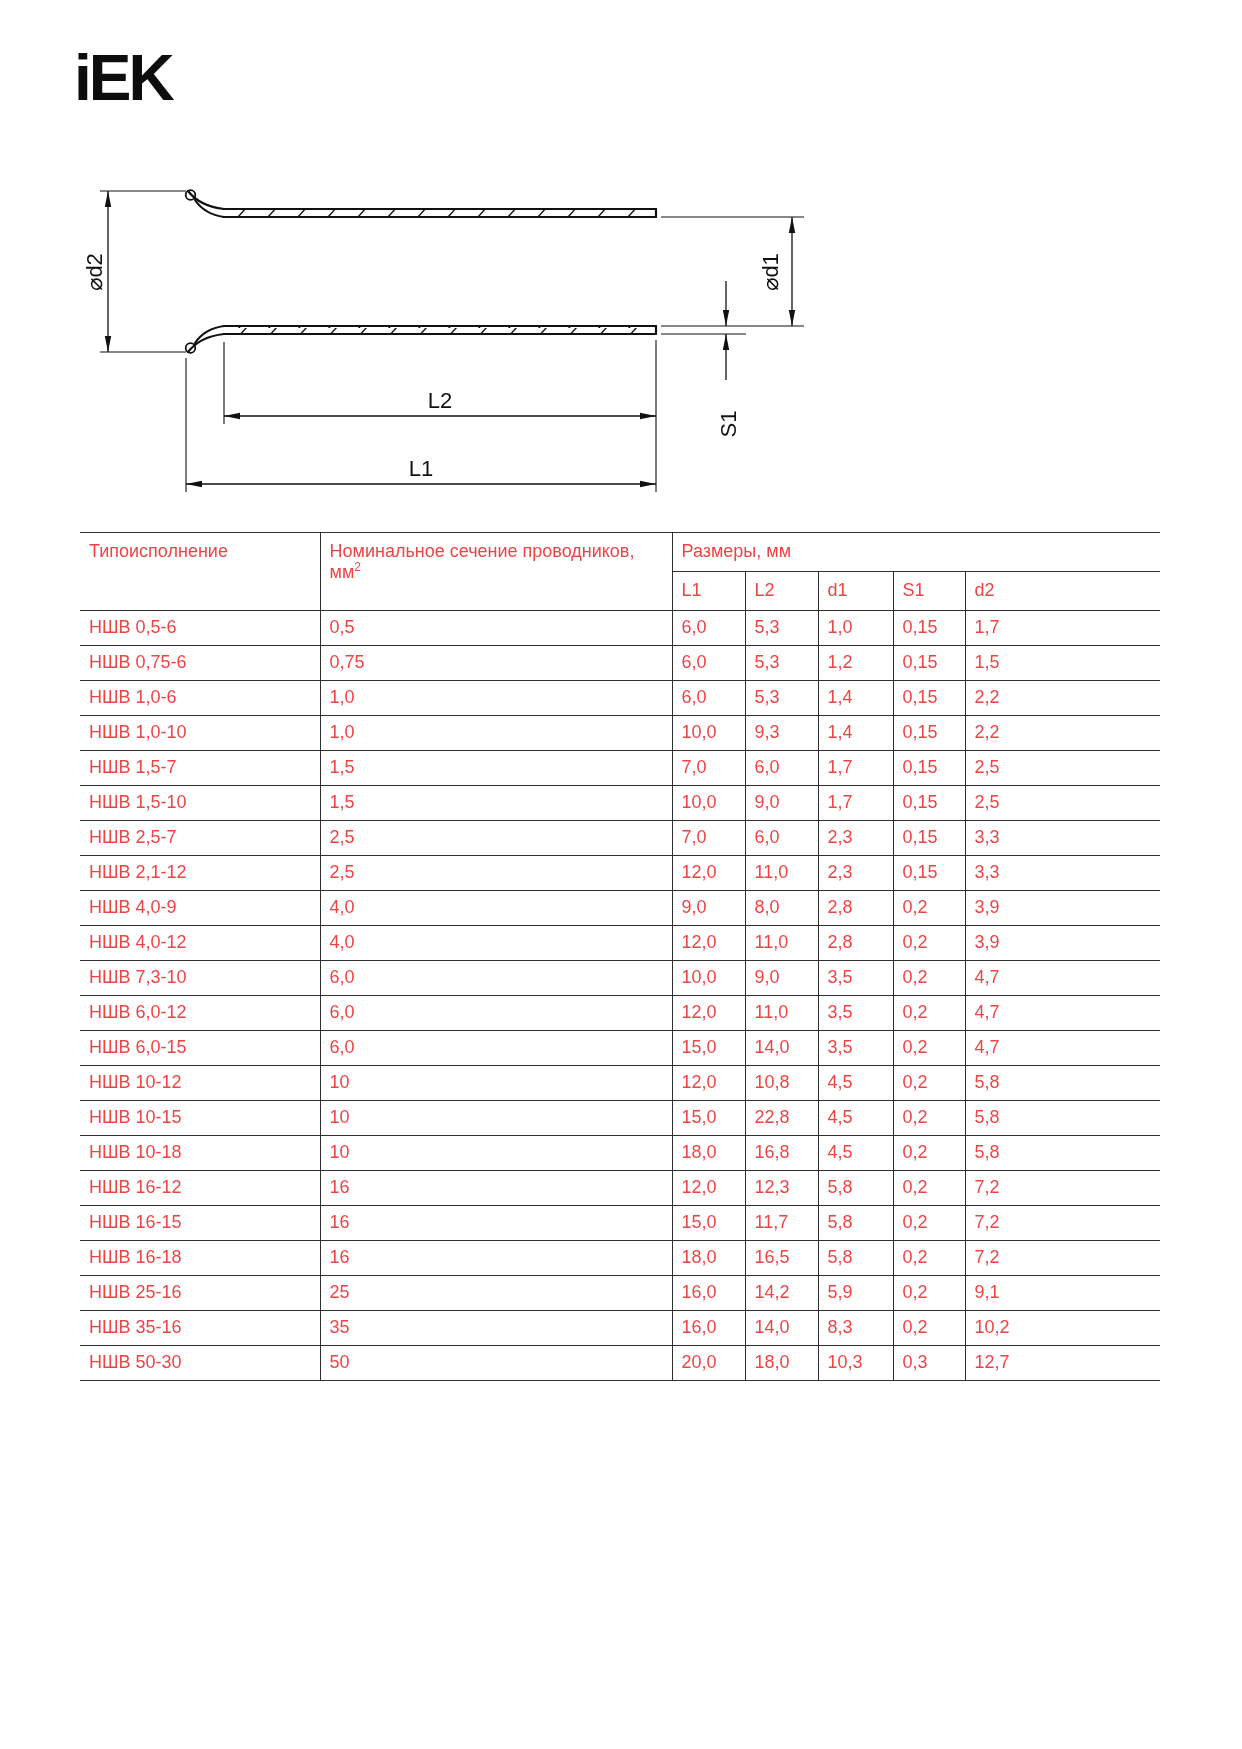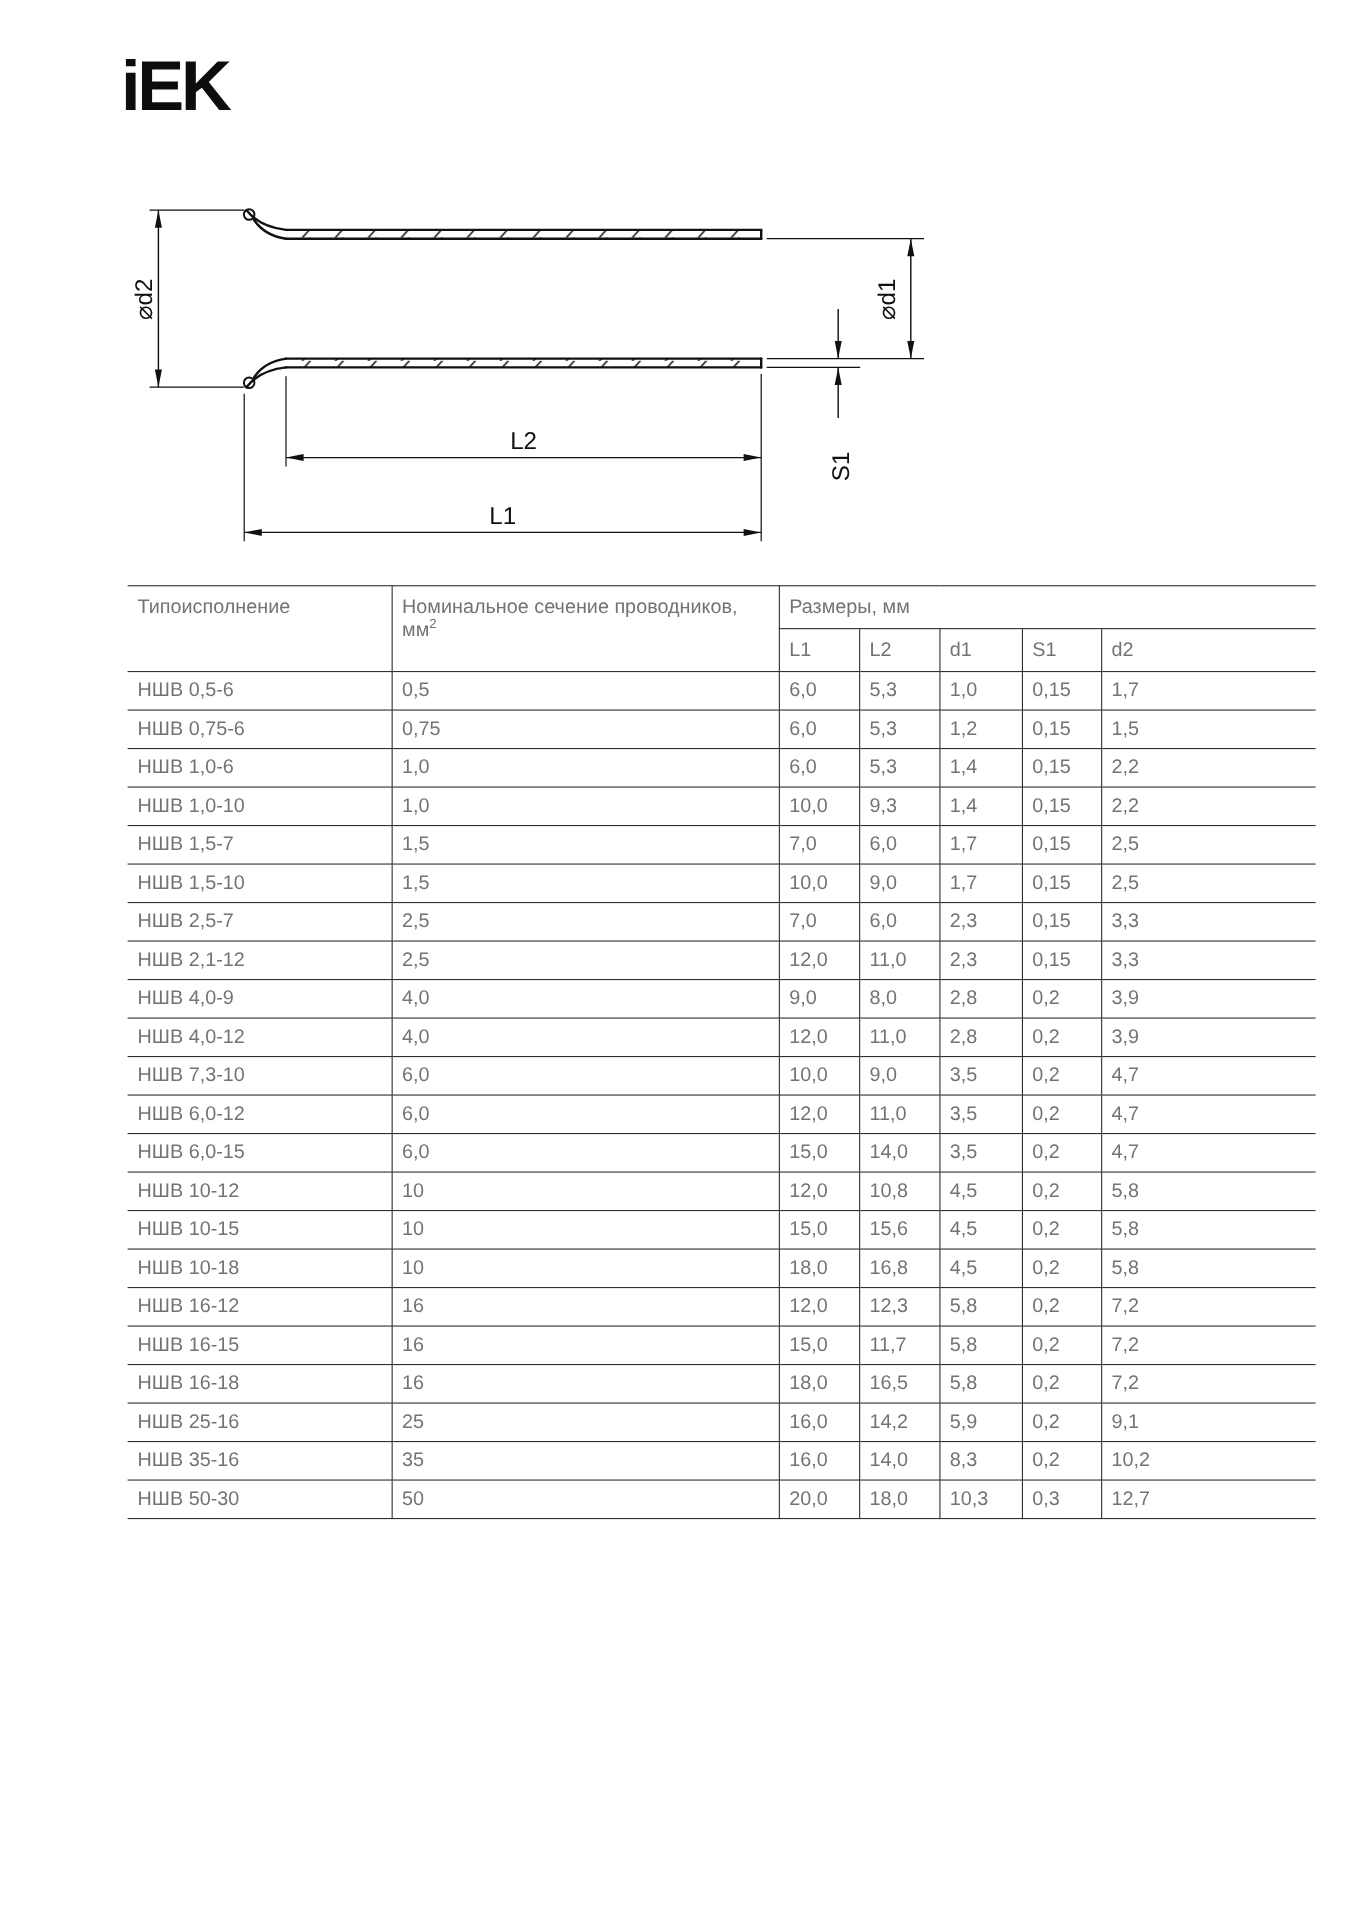--- a/index.html
+++ b/index.html
@@ -8,21 +8,20 @@
     font-family: "Liberation Sans", "DejaVu Sans", sans-serif;
     color: #141414;
     -webkit-font-smoothing: antialiased;
   }
   .page {
     width: 1242px;
     height: 1749px;
     background: #ffffff;
     overflow: hidden;
     position: relative;
-    padding-left: 36px;
   }
   .logo {
     padding: 46px 0 0 74px;
     font-size: 64px;
     font-weight: 900;
     letter-spacing: -3px;
     line-height: 1;
     color: #0d0d0d;
   }
   .drawing-wrap { margin: 74px 0 0 86px; width: 740px; height: 330px; }
@@ -30,21 +29,21 @@
     font-family: "Liberation Sans", "DejaVu Sans", sans-serif;
     font-size: 22px;
     fill: #111111;
   }
   table.dims {
     border-collapse: collapse;
     margin: 18px 0 0 80px;
     width: 1080px;
     table-layout: fixed;
     font-size: 18px;
-    color: #737373;
+    color: #ef4444;
   }
   .dims th, .dims td {
     border: 1px solid #2f2f2f;
     font-weight: 400;
     text-align: left;
     vertical-align: top;
     padding: 6px 8px 7px 9px;
     white-space: nowrap;
     overflow: hidden;
   }
@@ -288,21 +287,21 @@
           <td>12,0</td>
           <td>10,8</td>
           <td>4,5</td>
           <td>0,2</td>
           <td>5,8</td>
         </tr>
         <tr>
           <td>НШВ 10-15</td>
           <td>10</td>
           <td>15,0</td>
-          <td>15,6</td>
+          <td>22,8</td>
           <td>4,5</td>
           <td>0,2</td>
           <td>5,8</td>
         </tr>
         <tr>
           <td>НШВ 10-18</td>
           <td>10</td>
           <td>18,0</td>
           <td>16,8</td>
           <td>4,5</td>

